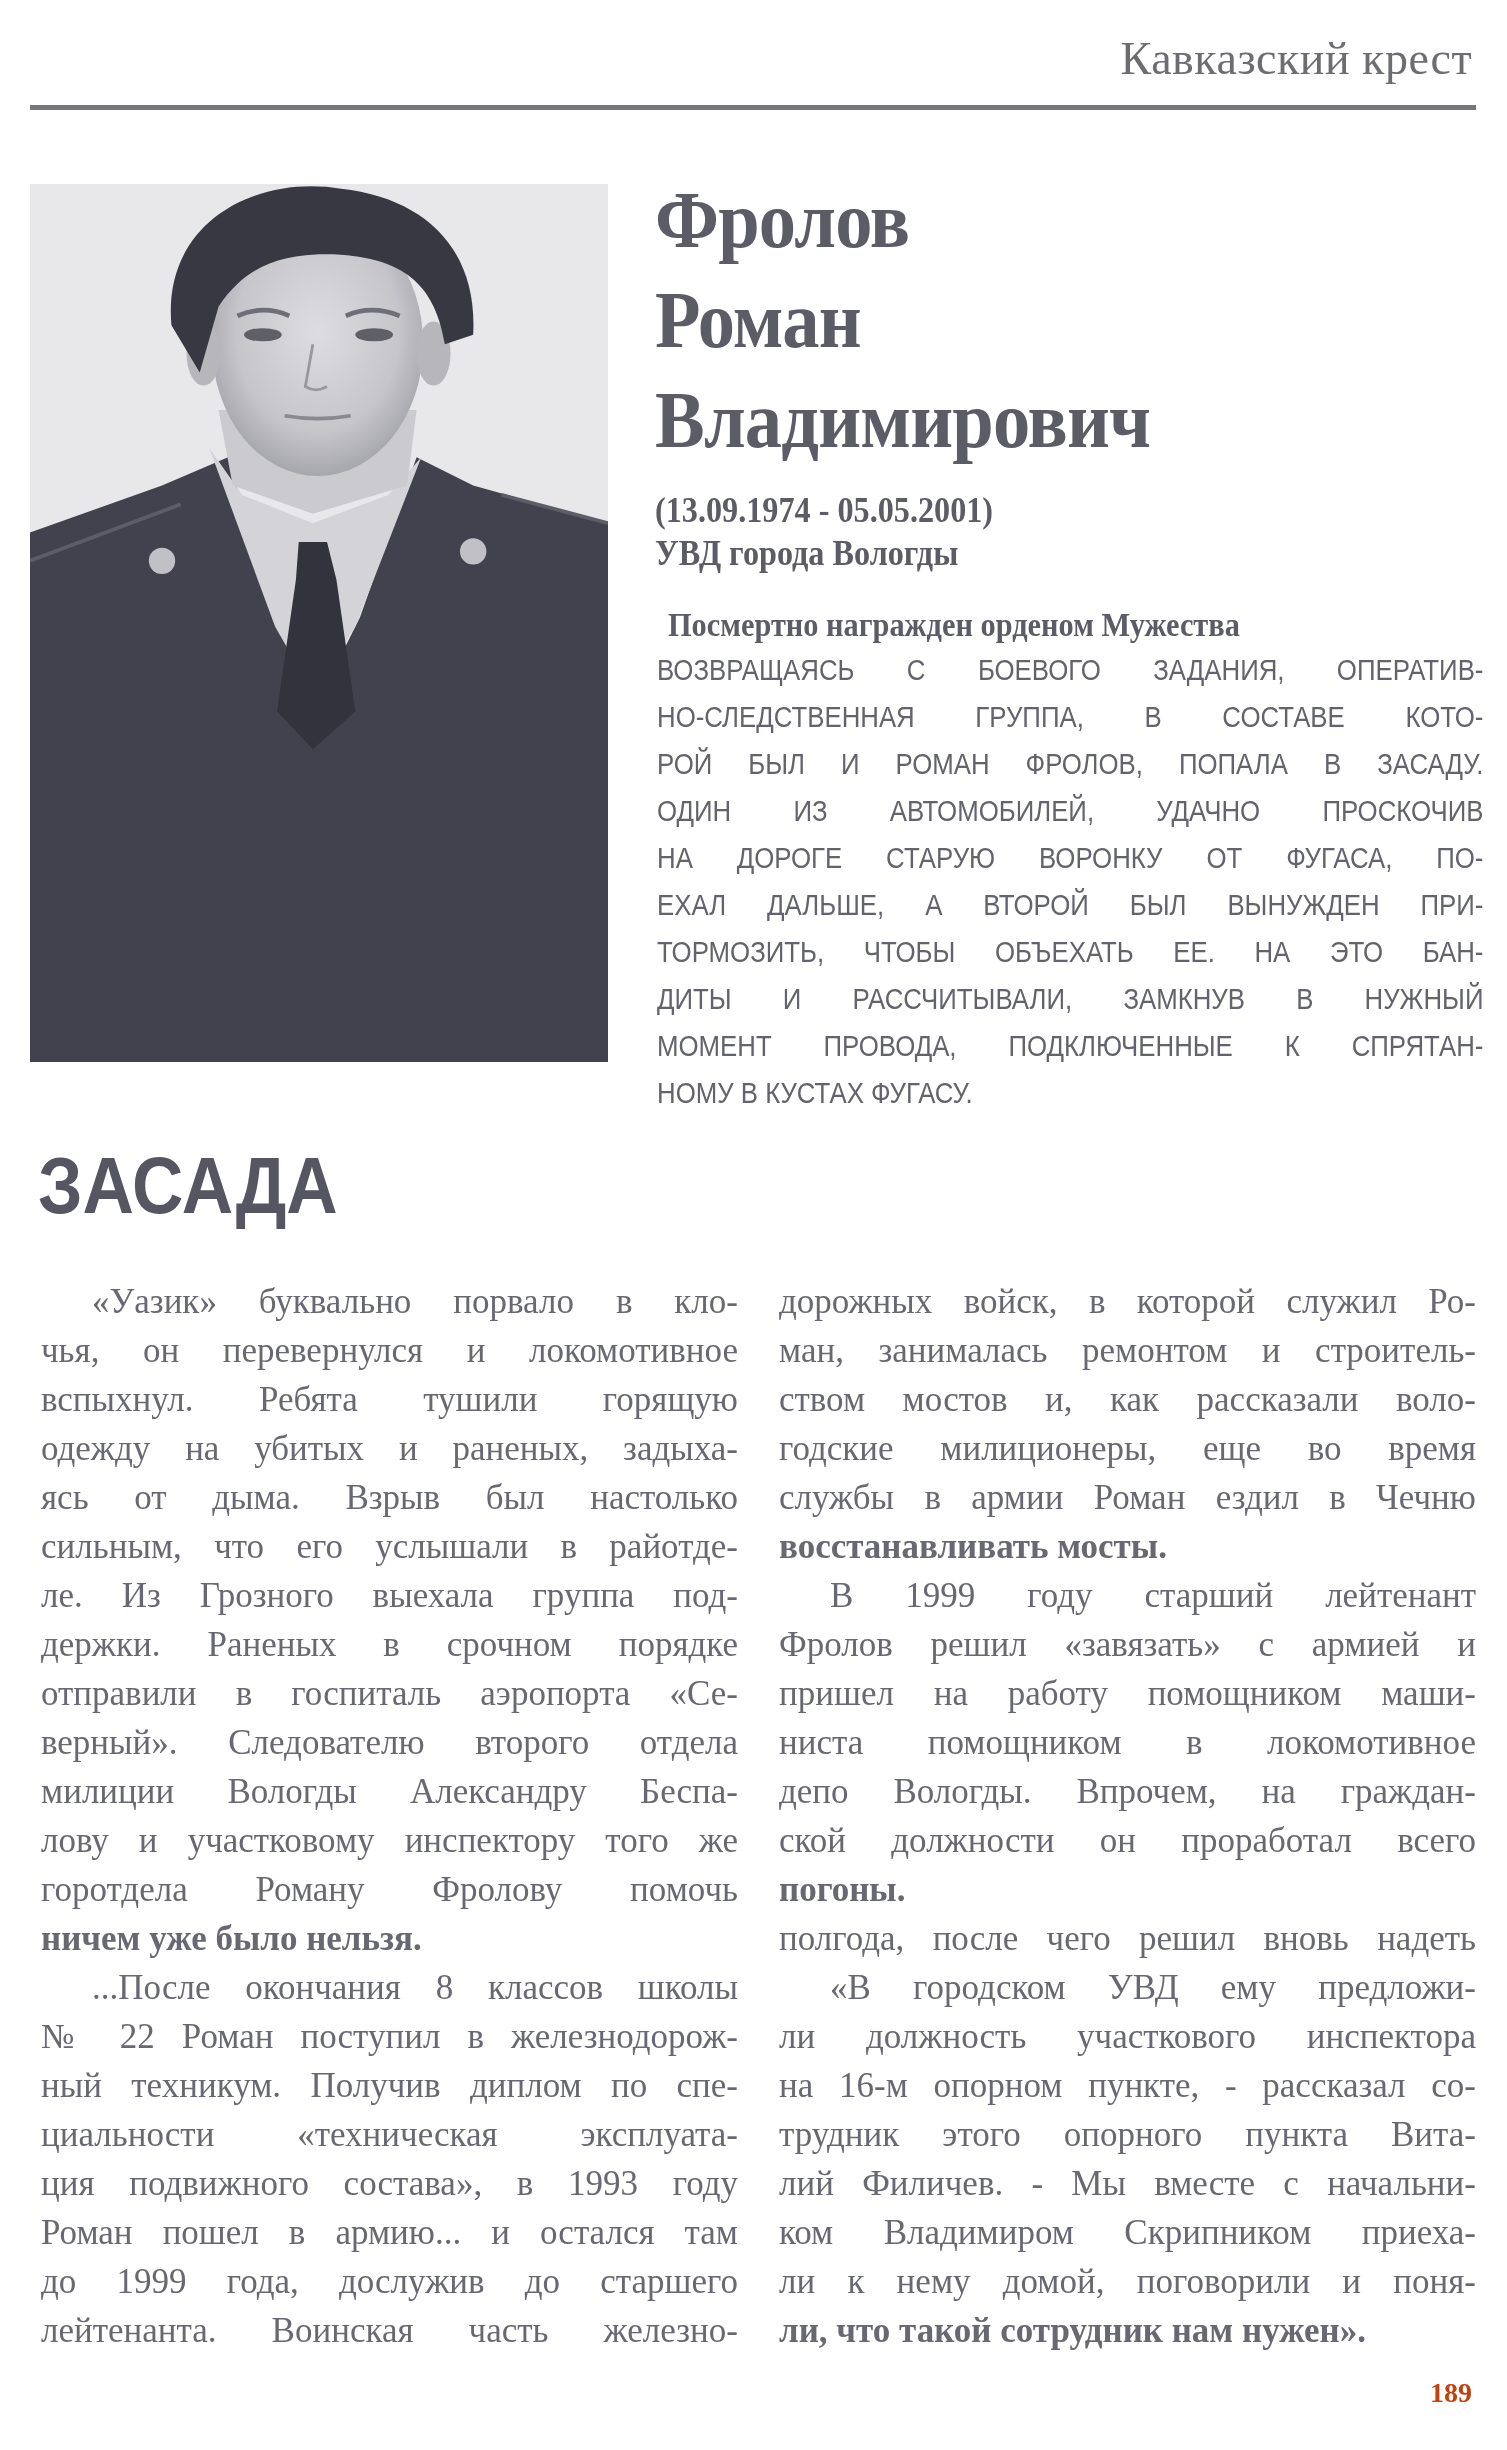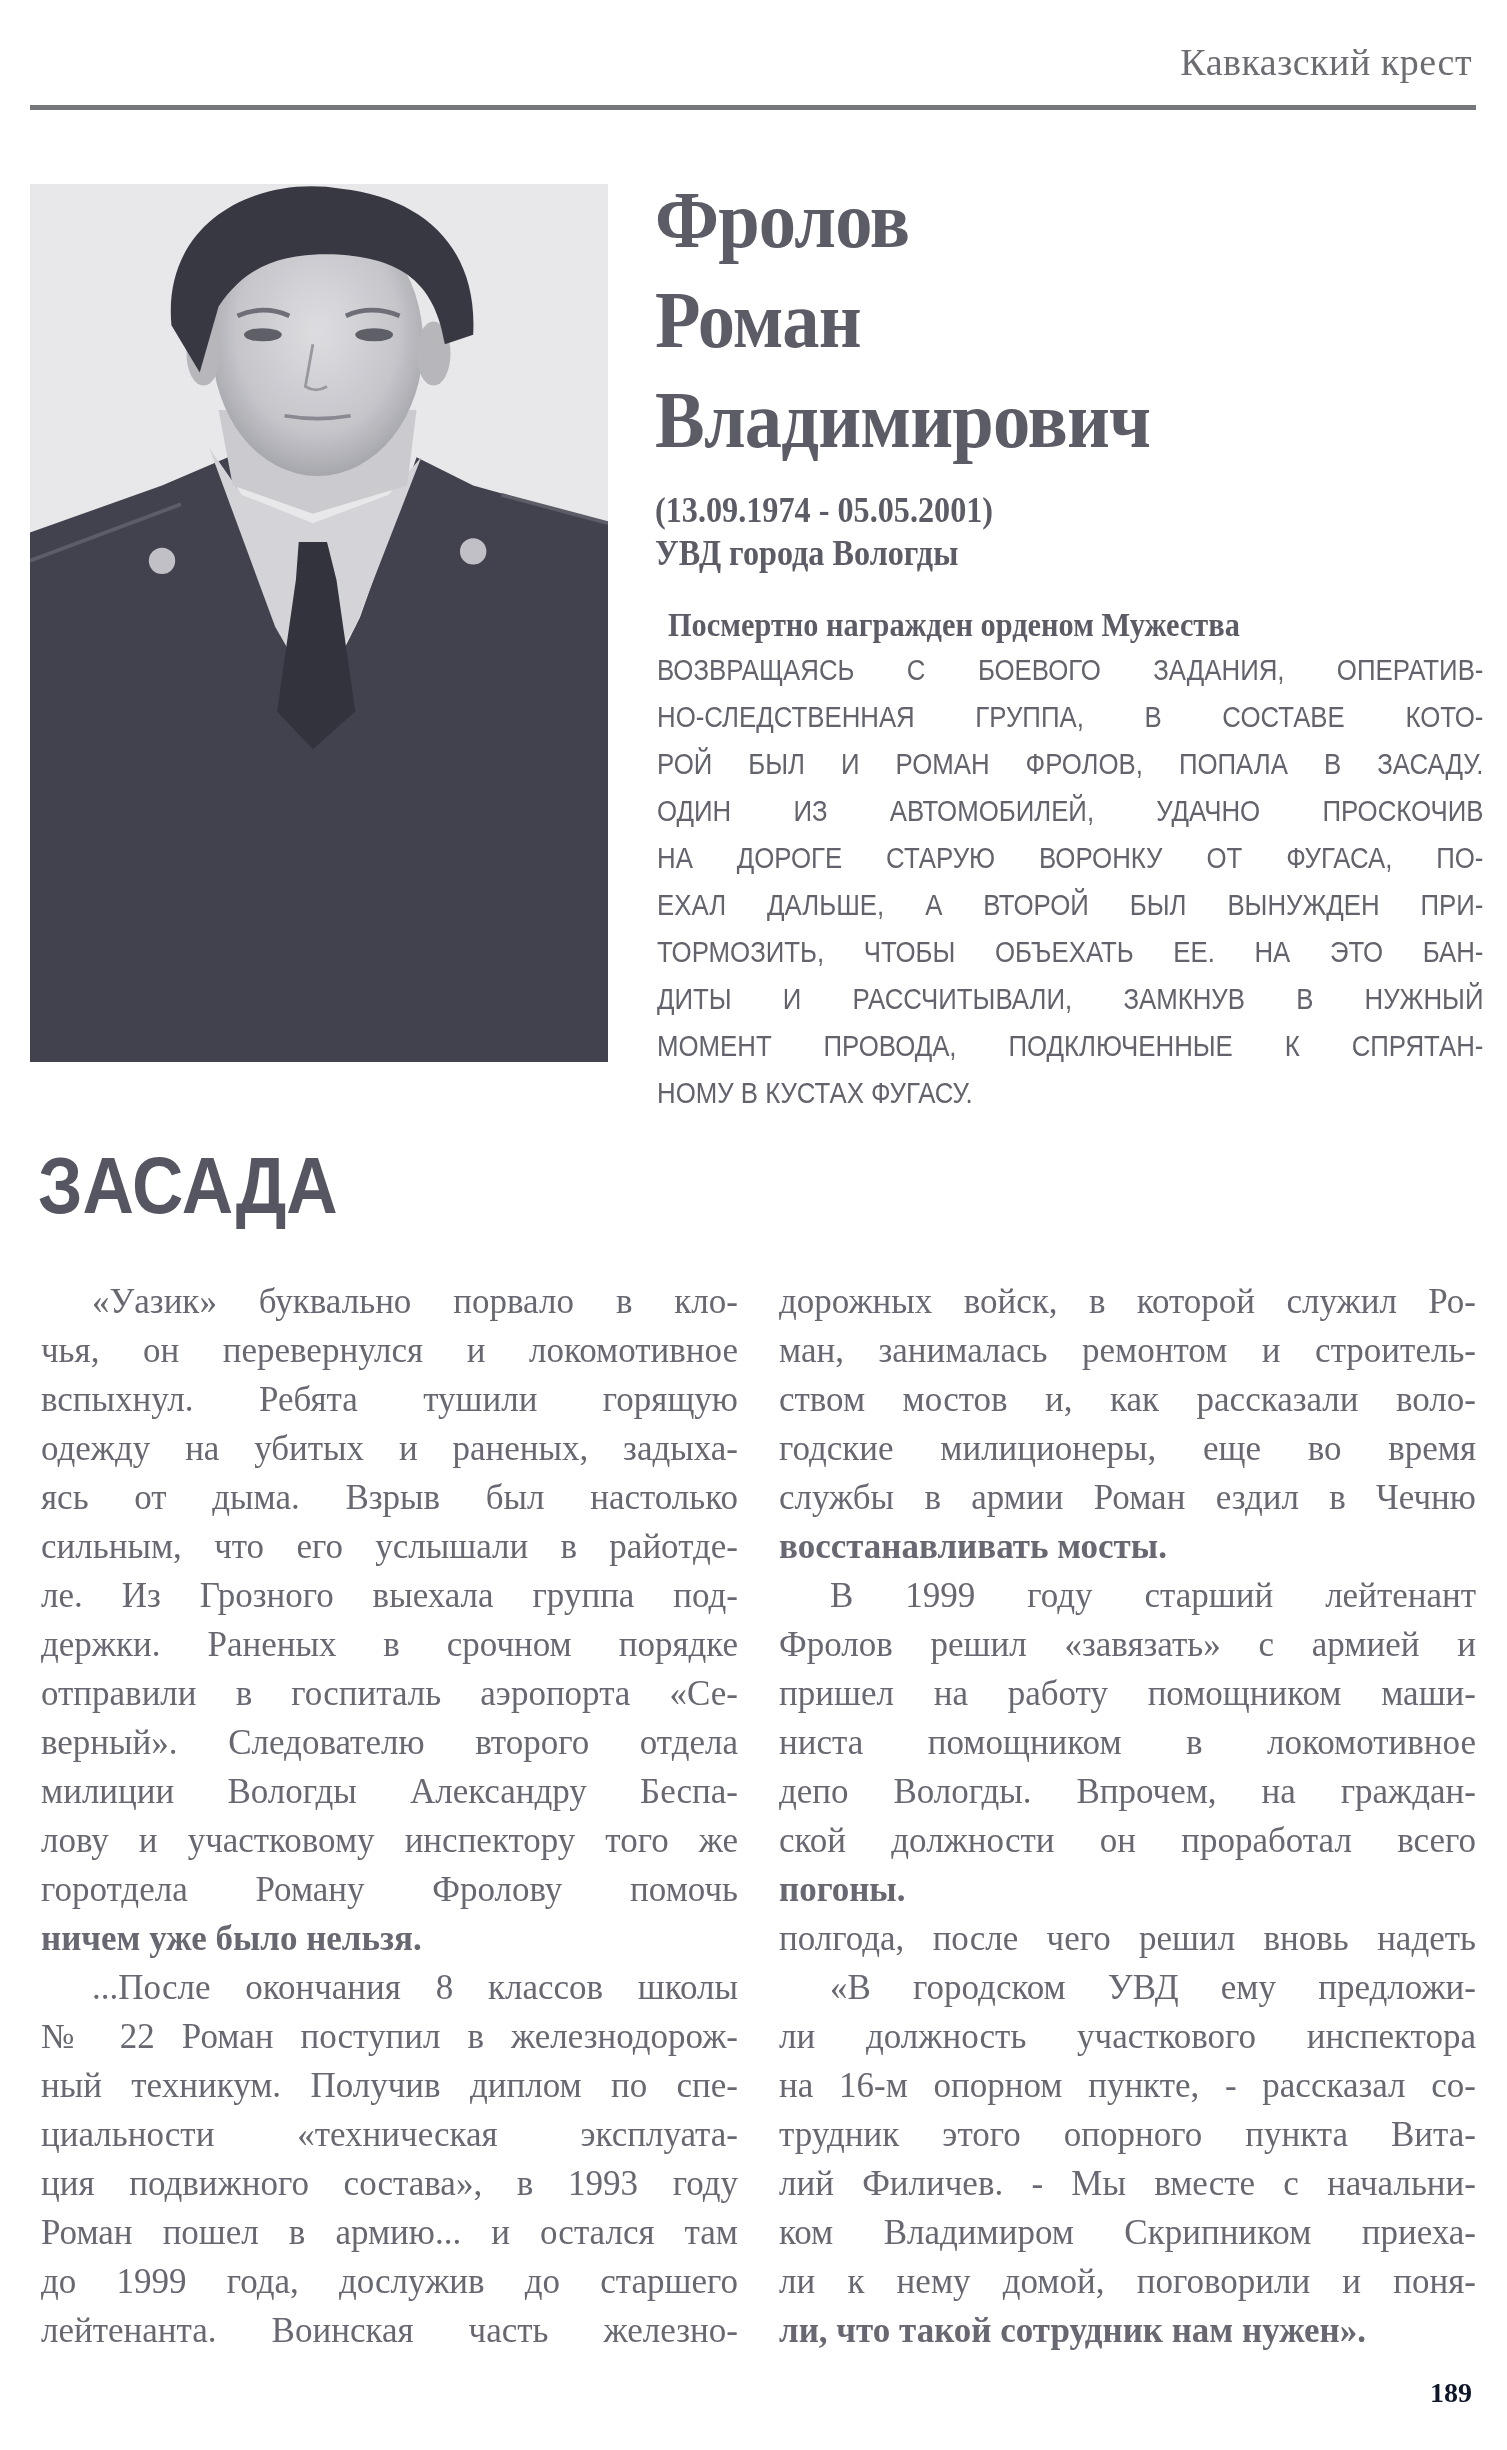--- a/index.html
+++ b/index.html
@@ -1,19 +1,19 @@
 <!DOCTYPE html>
 <html style="font-size:15px"><head>
 <meta charset="utf-8">
 <style>
   html, body { margin: 0; padding: 0; background: #ffffff; }
   body { width: 1508px; height: 2450px; position: relative; overflow: hidden; color: #5e5f69; }
   .running-head {
-    position: absolute; right: 36px; top: 40px;
-    font-family: "Liberation Serif", serif; font-size: 38px; color: #6c6d72; letter-spacing: 0.5px;
+    position: absolute; right: 36px; top: 32px;
+    font-family: "Liberation Serif", serif; font-size: 46px; color: #6c6d72; letter-spacing: 0.5px;
   }
   .rule { position: absolute; left: 30px; top: 105px; width: 1446px; height: 4.7px; background: #75777b; }
 
   .photo {
     position: absolute; left: 30px; top: 184px; width: 578px; height: 878px;
     background: #f2f2f4; overflow: hidden;
   }
   .photo svg { width: 100%; height: 100%; display: block; }
 
   .name-block {
@@ -45,21 +45,21 @@
     font-family: "Liberation Serif", serif; font-size: 35px; line-height: 49px; color: #676871;
   }
   .col-left { left: 41px; }
   .col-right { left: 779px; }
   .column .line { display: block; white-space: nowrap; text-align: justify; text-align-last: justify; overflow: visible; }
   .column .line.end { text-align-last: left; font-weight: bold; }
   .column .line.indent { padding-left: 51px; }
 
   .page-number {
     position: absolute; right: 36px; top: 2377px;
-    font-family: "Liberation Serif", serif; font-weight: bold; font-size: 28px; color: #0f172a;
+    font-family: "Liberation Serif", serif; font-weight: bold; font-size: 28px; color: #c2410c;
   }
 </style>
 </head>
 <body>
 
 <div class="running-head">Кавказский крест</div>
 <div class="rule"></div>
 
 <div class="photo" title="Портрет: молодой человек в форме с галстуком">
   <svg viewBox="0 0 613 932" preserveAspectRatio="none">

